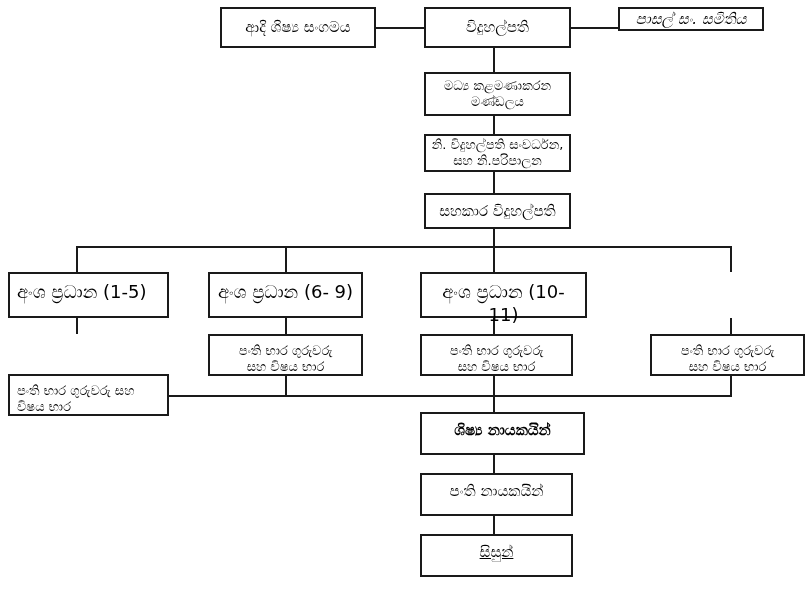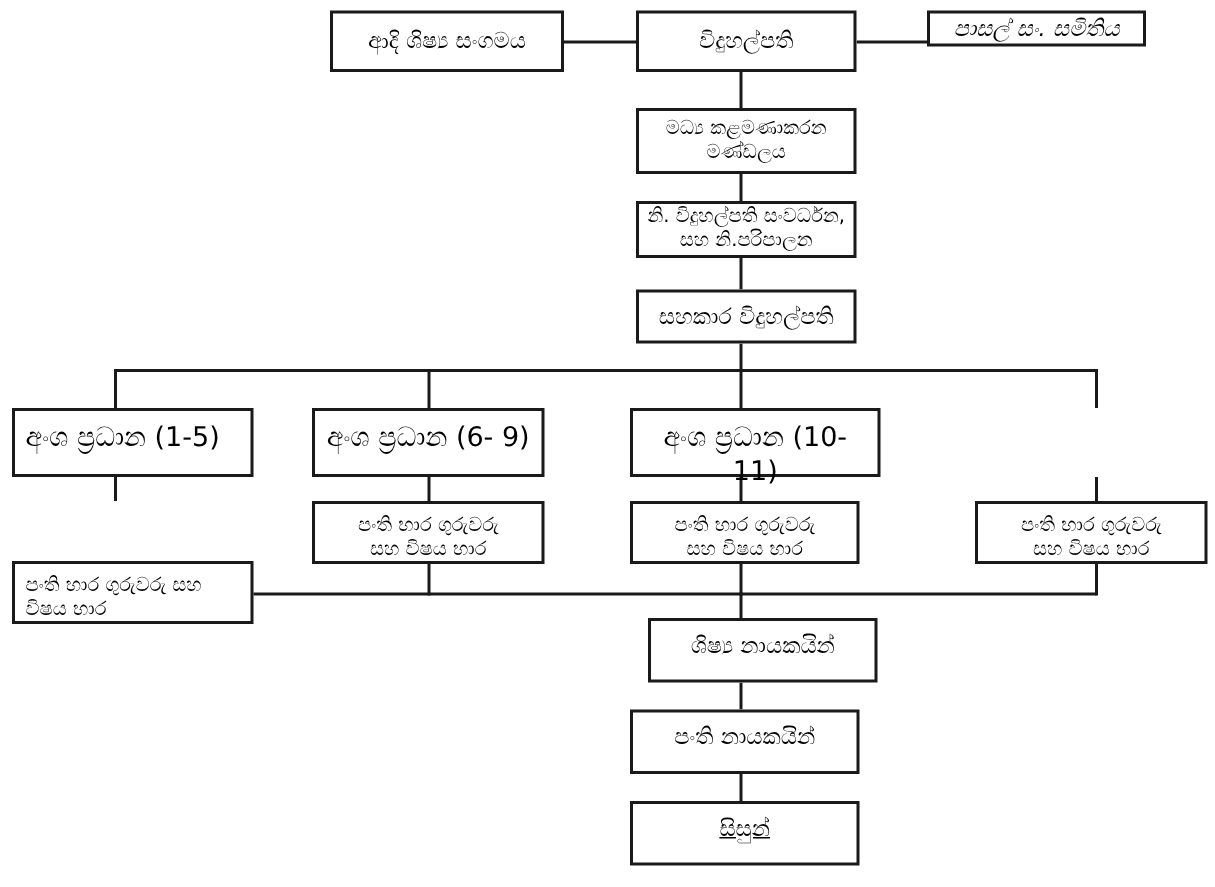--- a/index.html
+++ b/index.html
@@ -152,21 +152,21 @@
   <div class="node lead fs13" style="left:420px; top:334px; width:153px; height:42px;">
     <span class="txt">පංති භාර ගුරුවරු
 සහ විෂය භාර</span>
   </div>
 
   <div class="node lead fs13" style="left:650px; top:334px; width:155px; height:42px;">
     <span class="txt">පංති භාර ගුරුවරු
 සහ විෂය භාර</span>
   </div>
 
-  <div class="node lead fs15" style="left:432px; top:412px; width:153px; height:43px;">
+  <div class="node lead fs15" style="left:420px; top:412px; width:165px; height:43px;font-weight:bold;">
     <span class="txt">ශිෂ්‍ය නායකයින්</span>
   </div>
 
   <div class="node lead fs15" style="left:420px; top:473px; width:153px; height:43px;">
     <span class="txt">පංති නායකයින්</span>
   </div>
 
   <div class="node lead fs15" style="left:420px; top:534px; width:153px; height:43px;text-decoration:underline;">
     <span class="txt">සිසුන්</span>
   </div>

